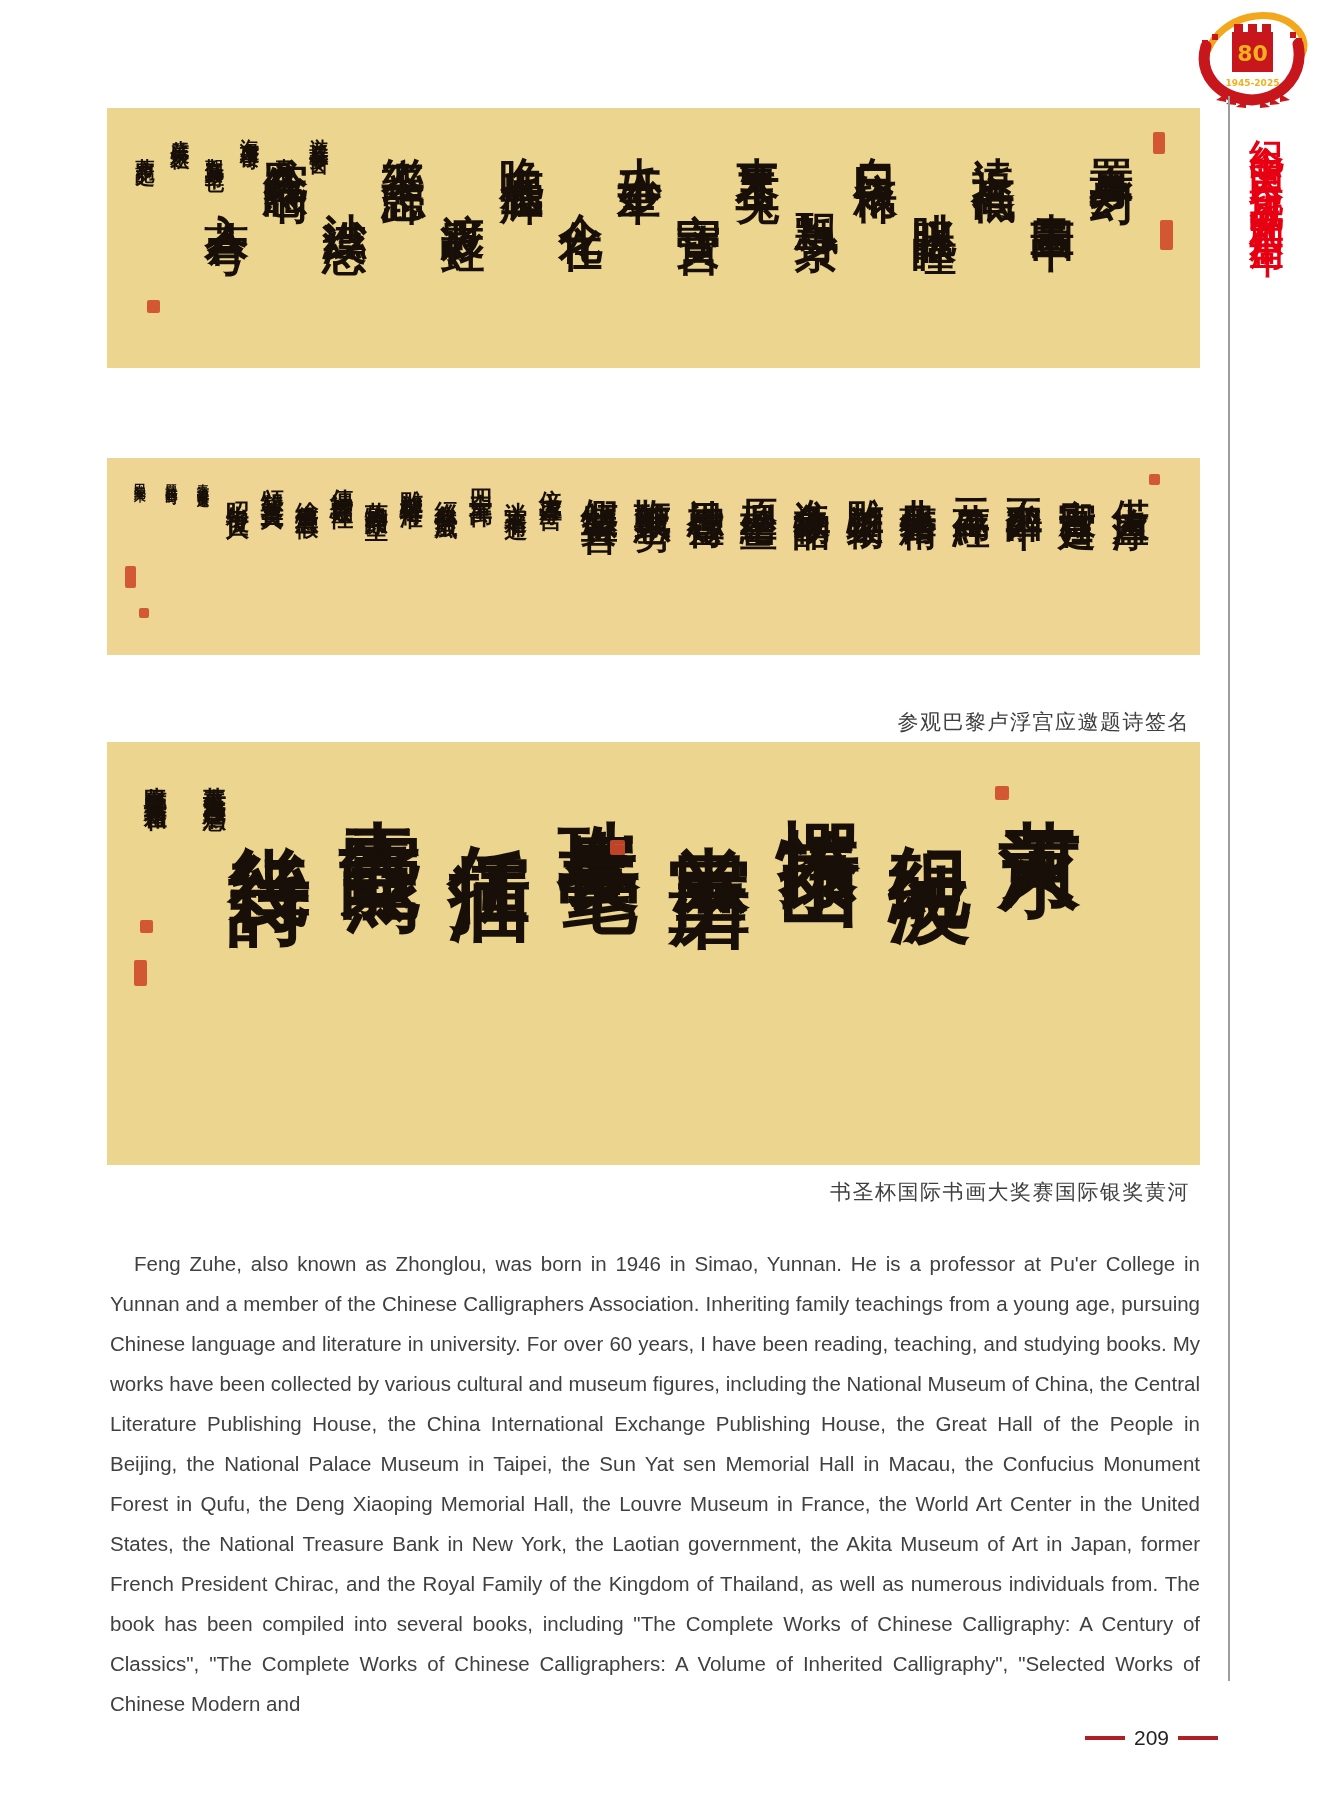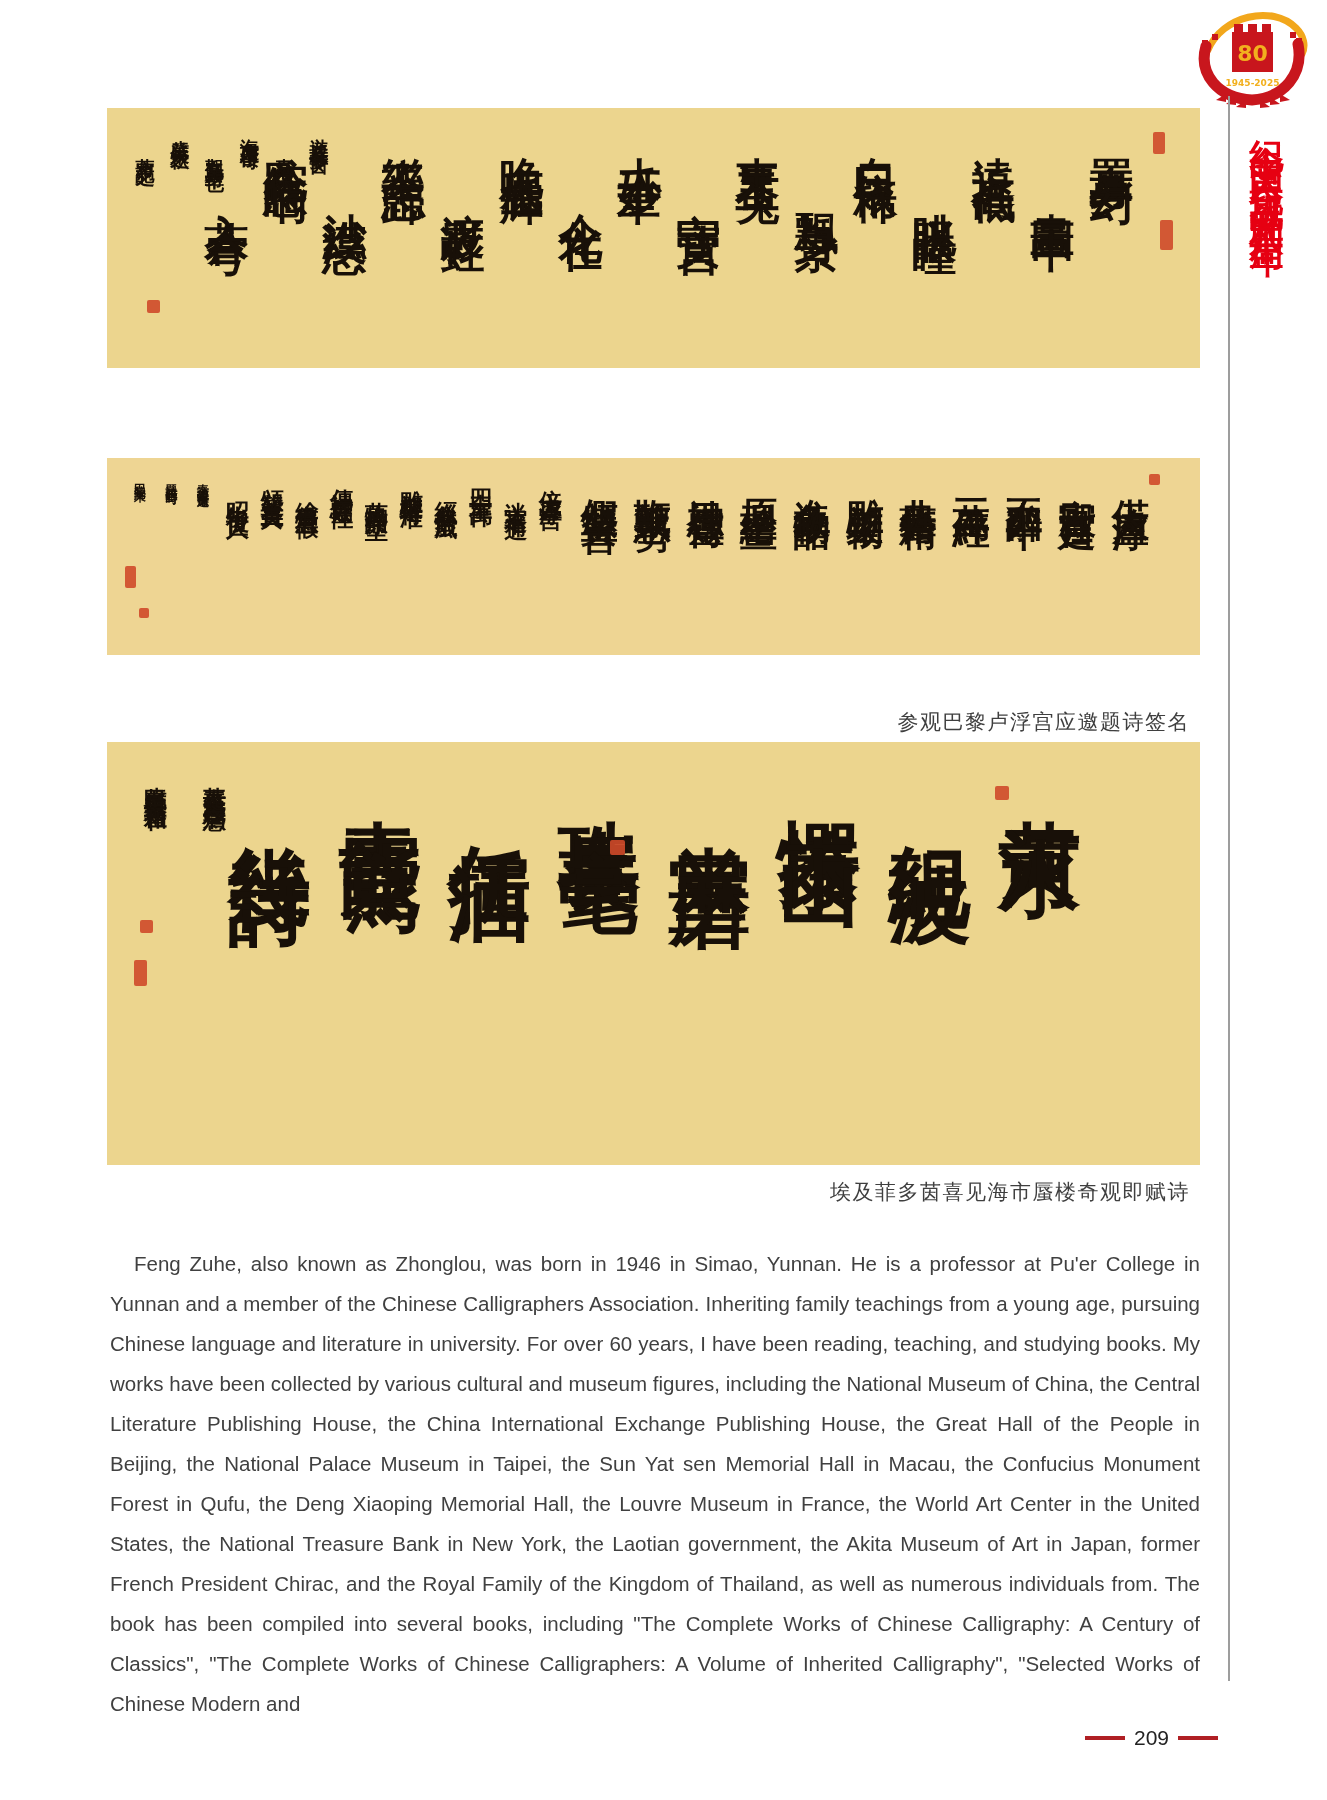--- a/index.html
+++ b/index.html
@@ -196,21 +196,21 @@
       </div>
     <div class="cols a3-sig">
         <div class="col">華泰第爲踐建启意</div>
         <div class="col">歲甲辰仲夏書祖和</div>
       </div>
     <div class="seal" style="left:888px; top:44px;  width:14px; height:14px;"></div>
     <div class="seal" style="left:503px; top:98px;  width:15px; height:15px;"></div>
     <div class="seal" style="left:33px;  top:178px; width:13px; height:13px;"></div>
     <div class="seal" style="left:27px;  top:218px; width:13px; height:26px;"></div>
   </div>
-  <div class="caption cap-3">埃及菲多茵喜见海市蜃楼奇观即赋诗</div>
+  <div class="caption cap-3">书圣杯国际书画大奖赛国际银奖黄河</div>
 
   <div class="body-text">Feng Zuhe, also known as Zhonglou, was born in 1946 in Simao, Yunnan. He is a professor at Pu'er College in Yunnan and a member of the Chinese Calligraphers Association. Inheriting family teachings from a young age, pursuing Chinese language and literature in university. For over 60 years, I have been reading, teaching, and studying books. My works have been collected by various cultural and museum figures, including the National Museum of China, the Central Literature Publishing House, the China International Exchange Publishing House, the Great Hall of the People in Beijing, the National Palace Museum in Taipei, the Sun Yat sen Memorial Hall in Macau, the Confucius Monument Forest in Qufu, the Deng Xiaoping Memorial Hall, the Louvre Museum in France, the World Art Center in the United States, the National Treasure Bank in New York, the Laotian government, the Akita Museum of Art in Japan, former French President Chirac, and the Royal Family of the Kingdom of Thailand, as well as numerous individuals from. The book has been compiled into several books, including "The Complete Works of Chinese Calligraphy: A Century of Classics", "The Complete Works of Chinese Calligraphers: A Volume of Inherited Calligraphy", "Selected Works of Chinese Modern and</div>
 
   <div class="pagenum">
     <span class="dash"></span>
     <span>209</span>
     <span class="dash"></span>
   </div>
 
 </div>

